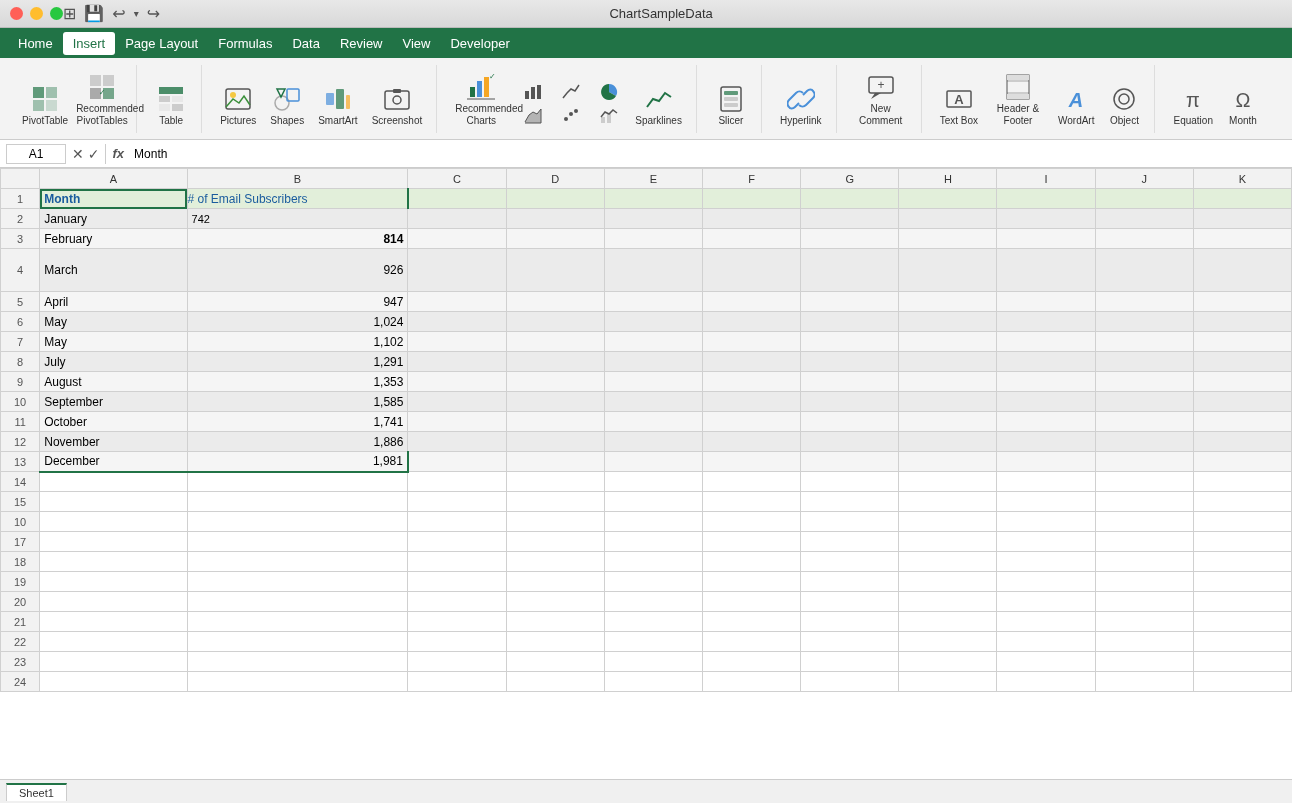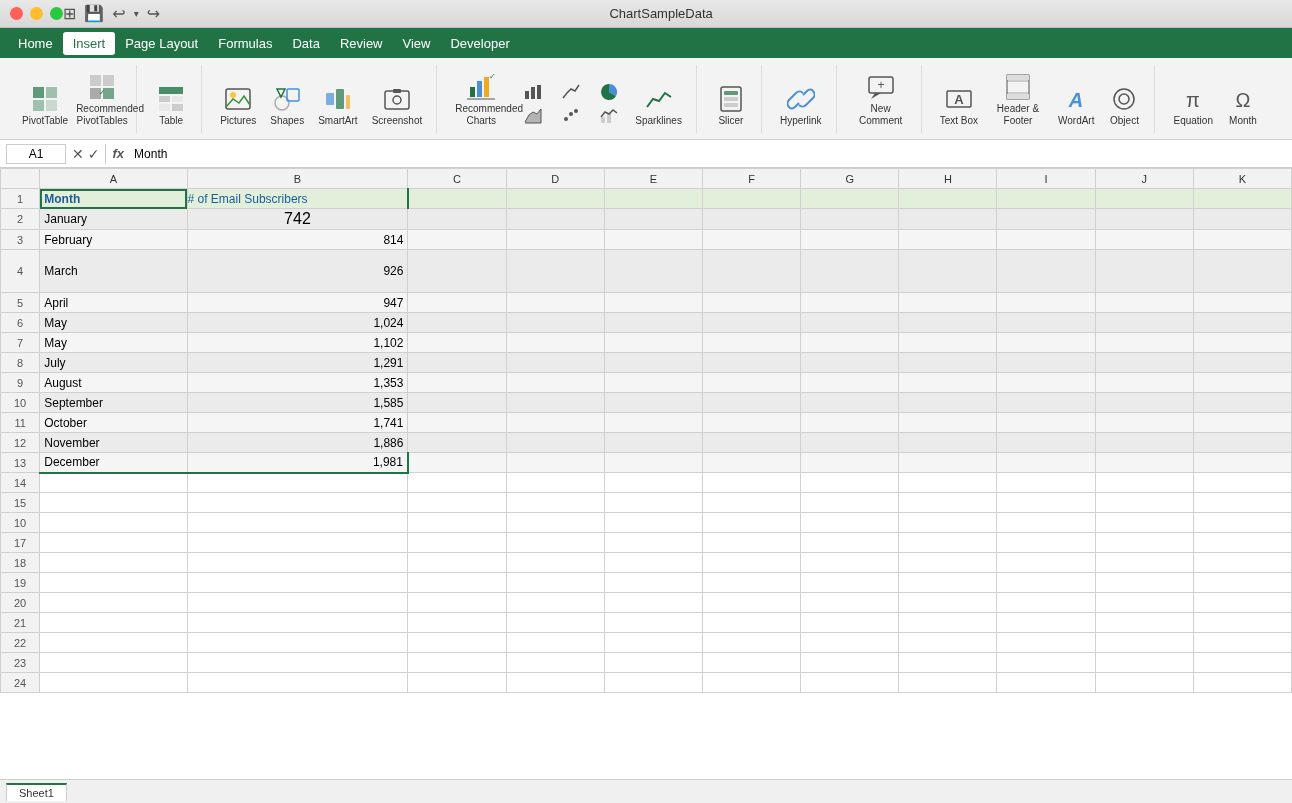--- a/index.html
+++ b/index.html
@@ -582,35 +582,35 @@
             <td style="background-color: rgb(226, 239, 218); padding: 1px 4px; height: 20px; font-size: 12px; white-space: nowrap;"></td>
             <td style="background-color: rgb(226, 239, 218); padding: 1px 4px; height: 20px; font-size: 12px; white-space: nowrap;"></td>
             <td style="background-color: rgb(226, 239, 218); padding: 1px 4px; height: 20px; font-size: 12px; white-space: nowrap;"></td>
             <td style="background-color: rgb(226, 239, 218); padding: 1px 4px; height: 20px; font-size: 12px; white-space: nowrap;"></td>
             <td style="background-color: rgb(226, 239, 218); padding: 1px 4px; height: 20px; font-size: 12px; white-space: nowrap;"></td>
             <td style="background-color: rgb(226, 239, 218); padding: 1px 4px; height: 20px; font-size: 12px; white-space: nowrap;"></td>
           </tr>
           <tr>
             <td class="row-num">2</td>
             <td style="background-color: rgb(235, 235, 235); padding: 1px 4px; height: 20px; font-size: 12px; white-space: nowrap;">January</td>
-            <td style="background-color: rgb(235, 235, 235); padding: 1px 4px; height: 20px; font-size: 16px; white-space: nowrap; text-align: center;">742</td>
+            <td style="background-color: rgb(235, 235, 235); padding: 1px 4px; height: 20px; font-size: 11px; white-space: nowrap; text-align: left;">742</td>
             <td style="background-color: rgb(235, 235, 235); padding: 1px 4px; height: 20px; font-size: 12px; white-space: nowrap;"></td>
             <td style="background-color: rgb(235, 235, 235); padding: 1px 4px; height: 20px; font-size: 12px; white-space: nowrap;"></td>
             <td style="background-color: rgb(235, 235, 235); padding: 1px 4px; height: 20px; font-size: 12px; white-space: nowrap;"></td>
             <td style="background-color: rgb(235, 235, 235); padding: 1px 4px; height: 20px; font-size: 12px; white-space: nowrap;"></td>
             <td style="background-color: rgb(235, 235, 235); padding: 1px 4px; height: 20px; font-size: 12px; white-space: nowrap;"></td>
             <td style="background-color: rgb(235, 235, 235); padding: 1px 4px; height: 20px; font-size: 12px; white-space: nowrap;"></td>
             <td style="background-color: rgb(235, 235, 235); padding: 1px 4px; height: 20px; font-size: 12px; white-space: nowrap;"></td>
             <td style="background-color: rgb(235, 235, 235); padding: 1px 4px; height: 20px; font-size: 12px; white-space: nowrap;"></td>
             <td style="background-color: rgb(235, 235, 235); padding: 1px 4px; height: 20px; font-size: 12px; white-space: nowrap;"></td>
           </tr>
           <tr>
             <td class="row-num">3</td>
             <td style="background-color: rgb(245, 245, 245); padding: 1px 4px; height: 20px; font-size: 12px; white-space: nowrap;">February</td>
-            <td style="background-color: rgb(245, 245, 245); padding: 1px 4px; height: 20px; font-size: 12px; white-space: nowrap; text-align: right;">814</td>
+            <td style="background-color: rgb(245, 245, 245); padding: 1px 4px; height: 20px; font-size: 12px; white-space: nowrap; text-align: right; font-weight: bold;">814</td>
             <td style="background-color: rgb(245, 245, 245); padding: 1px 4px; height: 20px; font-size: 12px; white-space: nowrap;"></td>
             <td style="background-color: rgb(245, 245, 245); padding: 1px 4px; height: 20px; font-size: 12px; white-space: nowrap;"></td>
             <td style="background-color: rgb(245, 245, 245); padding: 1px 4px; height: 20px; font-size: 12px; white-space: nowrap;"></td>
             <td style="background-color: rgb(245, 245, 245); padding: 1px 4px; height: 20px; font-size: 12px; white-space: nowrap;"></td>
             <td style="background-color: rgb(245, 245, 245); padding: 1px 4px; height: 20px; font-size: 12px; white-space: nowrap;"></td>
             <td style="background-color: rgb(245, 245, 245); padding: 1px 4px; height: 20px; font-size: 12px; white-space: nowrap;"></td>
             <td style="background-color: rgb(245, 245, 245); padding: 1px 4px; height: 20px; font-size: 12px; white-space: nowrap;"></td>
             <td style="background-color: rgb(245, 245, 245); padding: 1px 4px; height: 20px; font-size: 12px; white-space: nowrap;"></td>
             <td style="background-color: rgb(245, 245, 245); padding: 1px 4px; height: 20px; font-size: 12px; white-space: nowrap;"></td>
           </tr>

